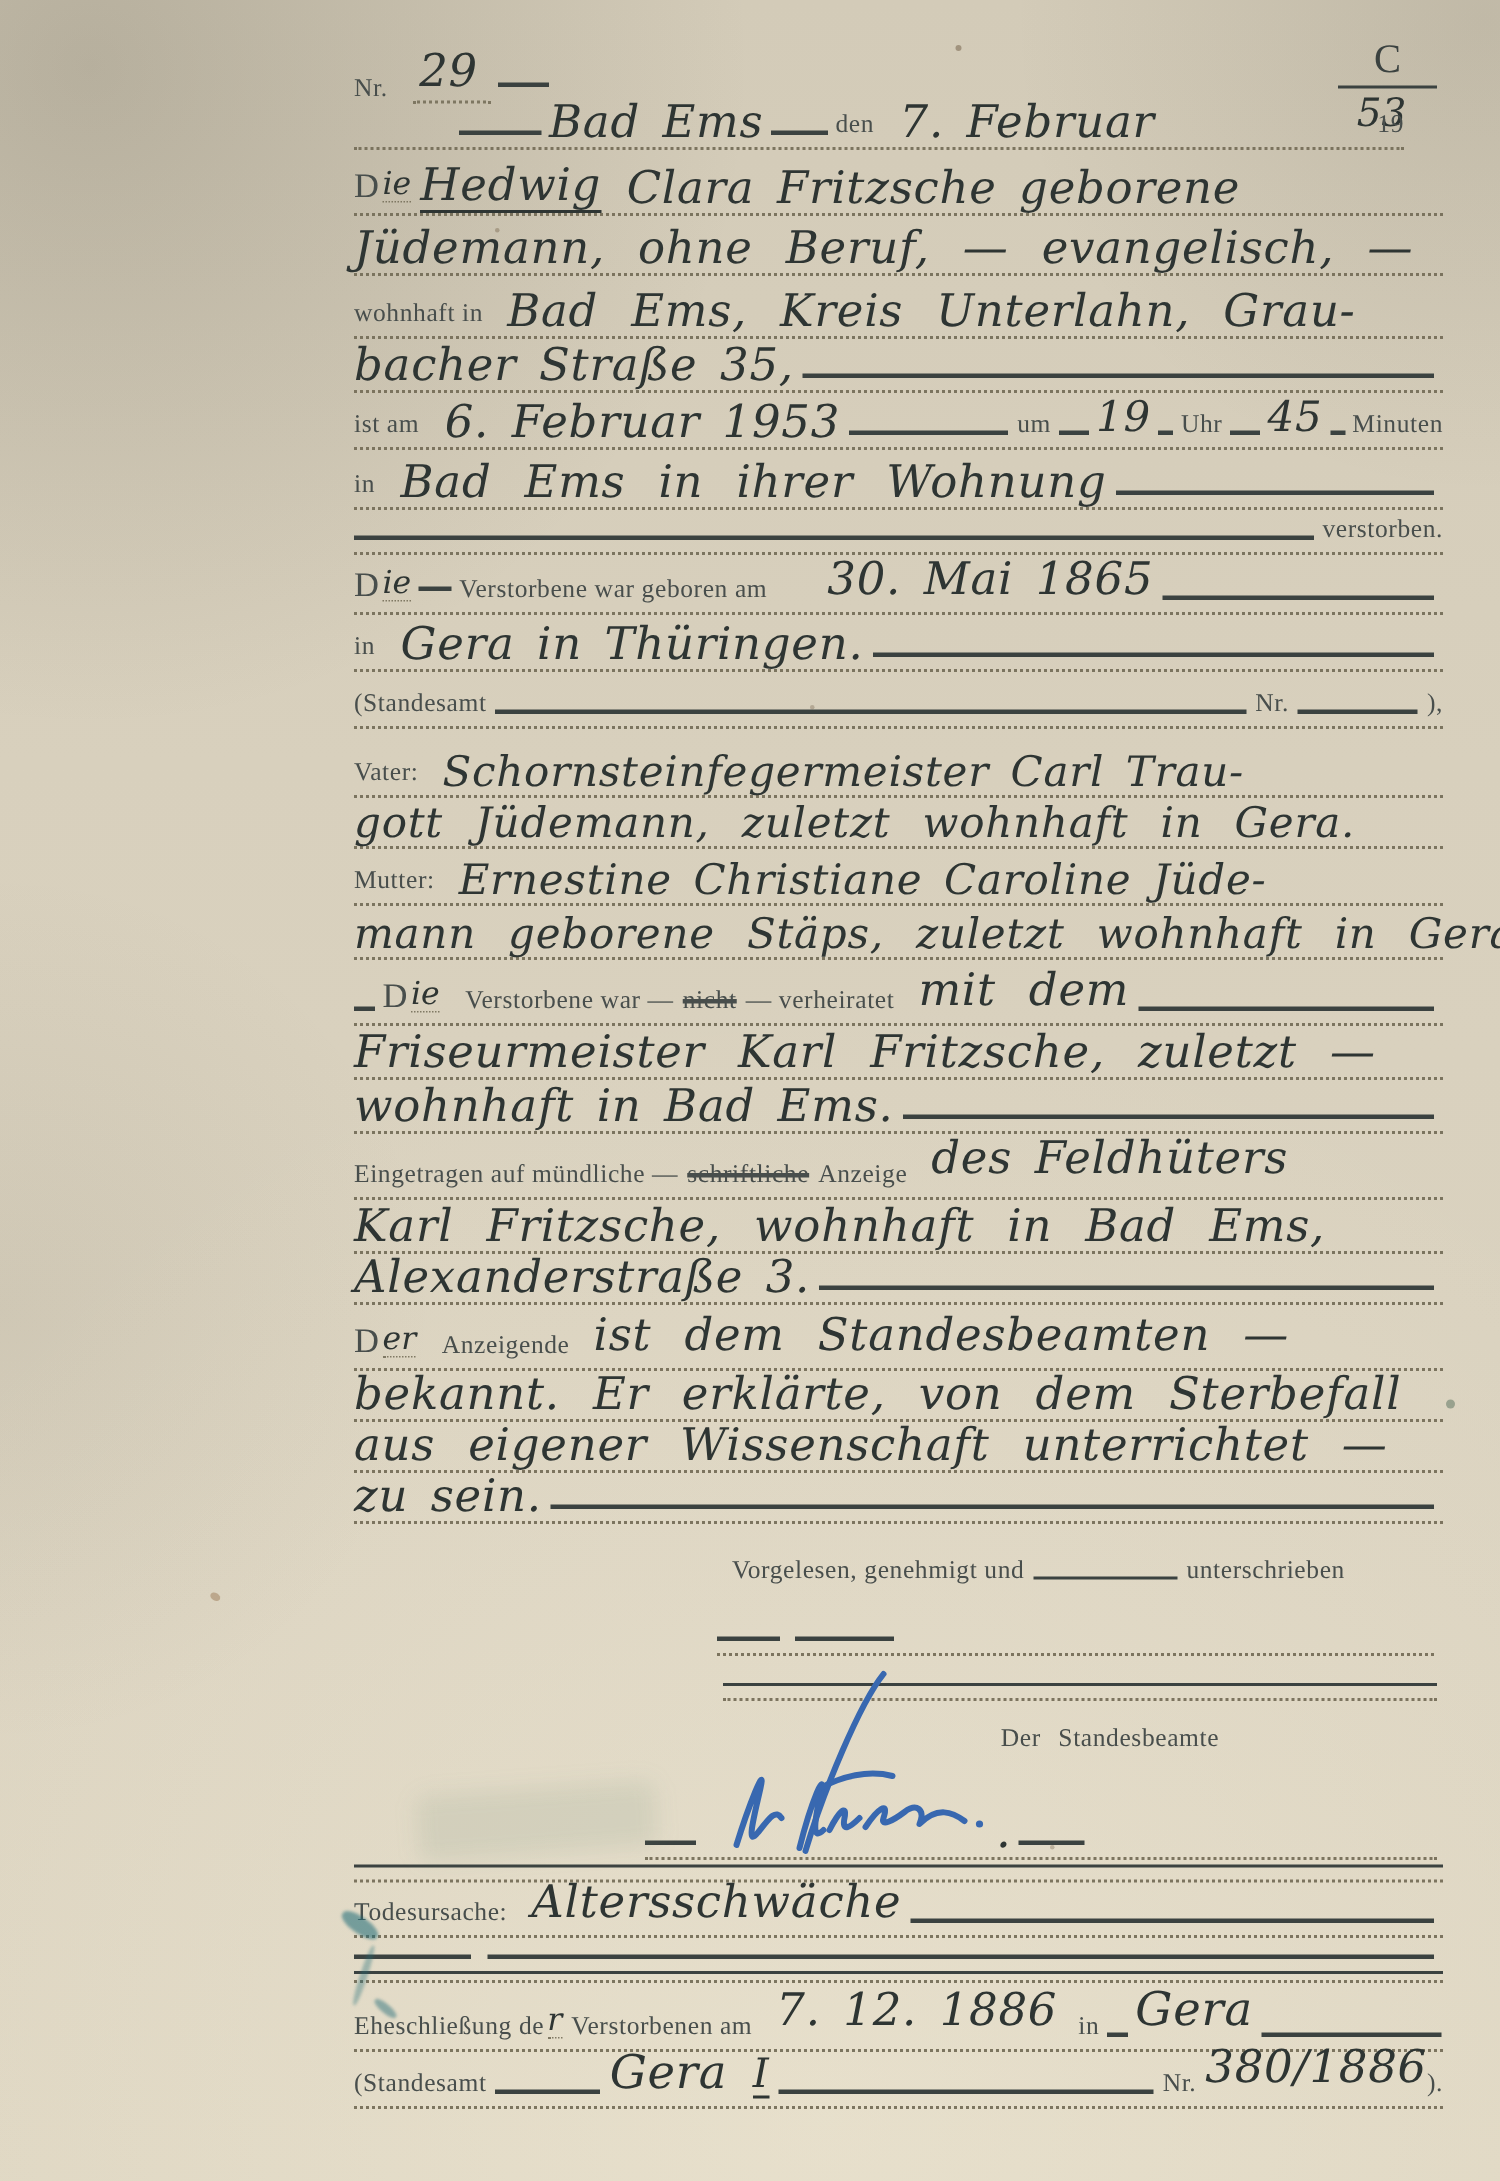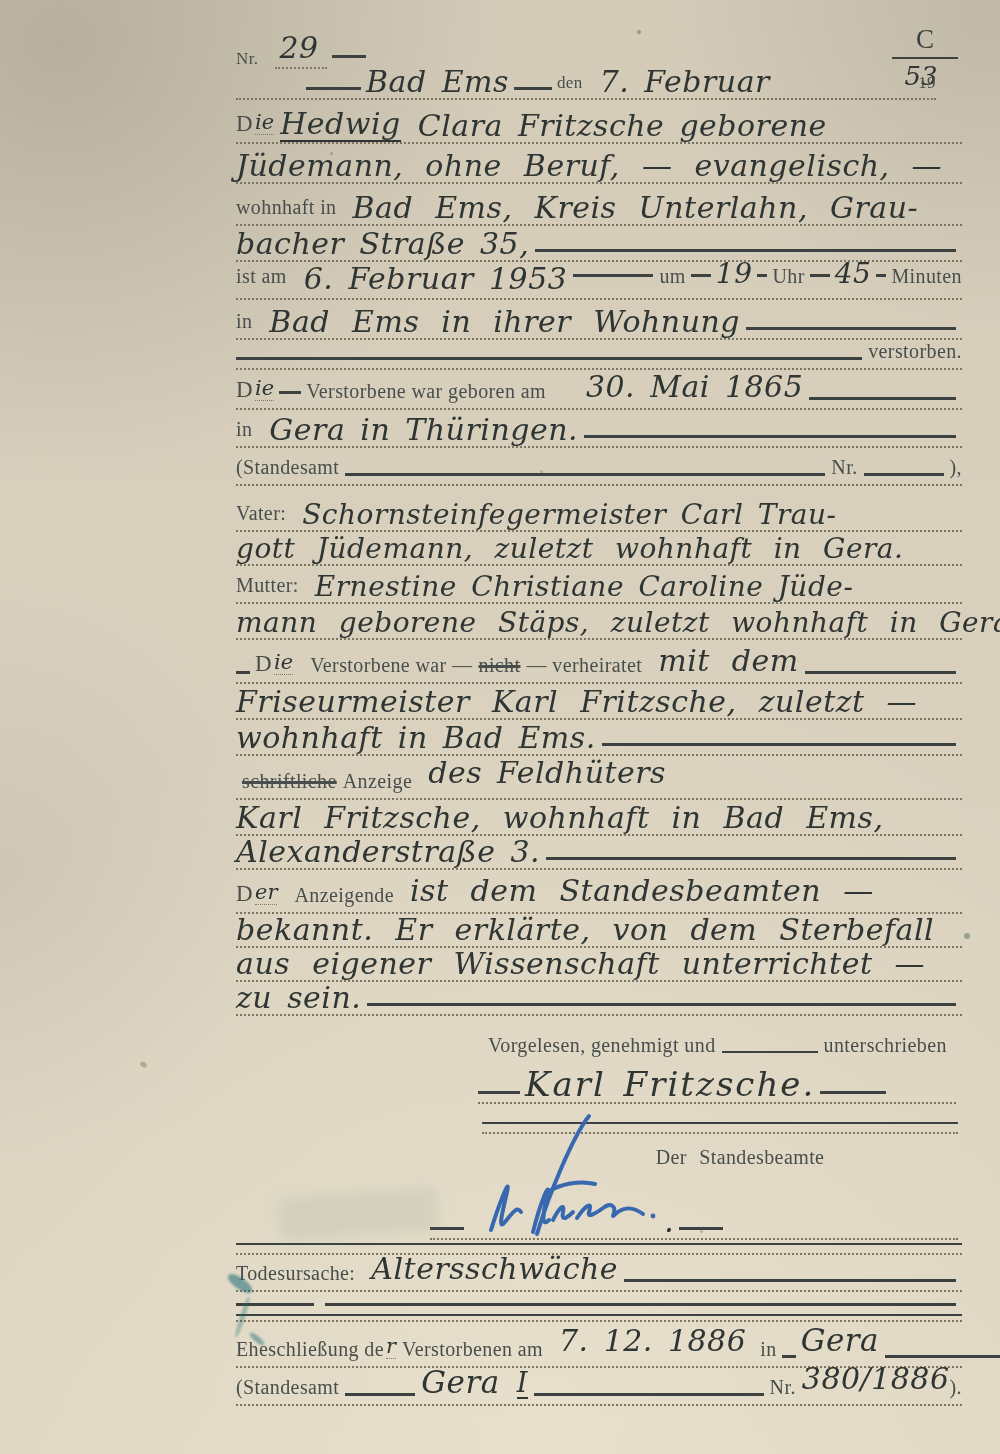--- a/index.html
+++ b/index.html
@@ -9,21 +9,21 @@
     background:
       radial-gradient(circle at 6% 3%, rgba(80,76,62,0.22), transparent 26%),
       radial-gradient(circle at 99% 1%, rgba(80,76,62,0.14), transparent 18%),
       radial-gradient(circle at 0% 60%, rgba(80,76,62,0.08), transparent 22%),
       radial-gradient(circle at 55% 97%, rgba(252,246,226,0.30), transparent 50%),
       linear-gradient(180deg,#d3cbb8 0%,#d8d0bd 35%,#dbd3c0 75%,#ded6c2 100%);
     overflow:hidden;
   }
   .row { position:absolute; left:236px; width:726px; display:flex; align-items:flex-end; }
   .dotted { border-bottom:2px dotted rgba(118,111,90,0.95); }
-  .p { font-size:20px; line-height:1.05; padding-bottom:6px; white-space:nowrap; color:#484e4c; letter-spacing:0.4px; }
+  .p { font-size:17px; line-height:1.05; padding-bottom:6px; white-space:nowrap; color:#484e4c; letter-spacing:0.4px; }
   .psm { font-size:17px; }
   .pbig { font-size:23px; }
   .strike { text-decoration:line-through; text-decoration-thickness:2.5px; }
   .hw {
     font-family:"DejaVu Serif", serif; font-style:italic; font-weight:500;
     font-size:28px; line-height:1; color:#2e3533; padding-bottom:1px;
     white-space:nowrap; letter-spacing:0.5px; word-spacing:5px;
   }.s27{font-size:27px}.s30{font-size:30px}.s31{font-size:31px}.s34{font-size:34px; letter-spacing:2px;}
   .wide { word-spacing:12px; }
   .u { border-bottom:2px solid #2e3533; }
@@ -82,21 +82,21 @@
 
   <div class="row dotted" style="top:182px; height:42px;">
     <span class="p">wohnhaft in</span>
     <span class="hw s30 wide ml16">Bad Ems, Kreis Unterlahn, Grau-</span>
   </div>
   <div class="row dotted" style="top:224px; height:36px;">
     <span class="hw s30">bacher Straße 35,</span>
     <span class="fill"></span>
   </div>
 
-  <div class="row dotted" style="top:260px; height:38px;align-items:center;">
+  <div class="row dotted" style="top:260px; height:38px;">
     <span class="p">ist am</span>
     <span class="hw s30 ml10">6. Februar 1953</span>
     <span class="fill"></span>
     <span class="p">um</span>
     <span class="dashf" style="width:20px;"></span>
     <span class="hw raise2">19</span>
     <span class="dashf" style="width:10px;"></span>
     <span class="p">Uhr</span>
     <span class="dashf" style="width:20px;"></span>
     <span class="hw raise2">45</span>
@@ -166,20 +166,21 @@
   </div>
   <div class="row dotted" style="top:682px; height:36px;">
     <span class="hw s30 wide">Friseurmeister Karl Fritzsche, zuletzt —</span>
   </div>
   <div class="row dotted" style="top:718px; height:36px;text-align:right;">
     <span class="hw s30">wohnhaft in Bad Ems.</span>
     <span class="fill"></span>
   </div>
 
   <div class="row dotted" style="top:758px; height:40px;">
+    <span class="p">Eingetragen auf mündliche —</span>
     <span class="p strike ml6">schriftliche</span>
     <span class="p ml6">Anzeige</span>
     <span class="hw s30 raise ml16">des Feldhüters</span>
   </div>
   <div class="row dotted" style="top:798px; height:36px;">
     <span class="hw s30 wide">Karl Fritzsche, wohnhaft in Bad Ems,</span>
   </div>
   <div class="row dotted" style="top:834px; height:34px;">
     <span class="hw s30">Alexanderstraße 3.</span>
     <span class="fill"></span>
@@ -203,21 +204,20 @@
   </div>
 
   <div class="row" style="top:1036px; left:488px; width:472px; height:26px;">
     <span class="p">Vorgelesen, genehmigt und</span>
     <span class="fill" style="flex:0 0 96px; border-bottom-width:2.5px; margin-bottom:9px;"></span>
     <span class="p">unterschrieben</span>
   </div>
 
   <div class="row dotted" style="top:1056px; left:478px; width:478px; height:46px;">
     <span class="dashf" style="width:42px; margin-left:0;"></span>
-    <span class="hw s34">Karl Fritzsche.</span>
     <span class="dashf" style="width:66px;"></span>
   </div>
 
   <div class="rule" style="top:1122px; left:482px; width:476px;"></div>
 
   <div class="row" style="top:1150px; left:590px; width:300px; height:24px; justify-content:center;">
     <span class="p" style="word-spacing:7px;">Der Standesbeamte</span>
   </div>
 
   <div class="row dotted" style="top:1186px; left:430px; width:528px; height:52px;">

